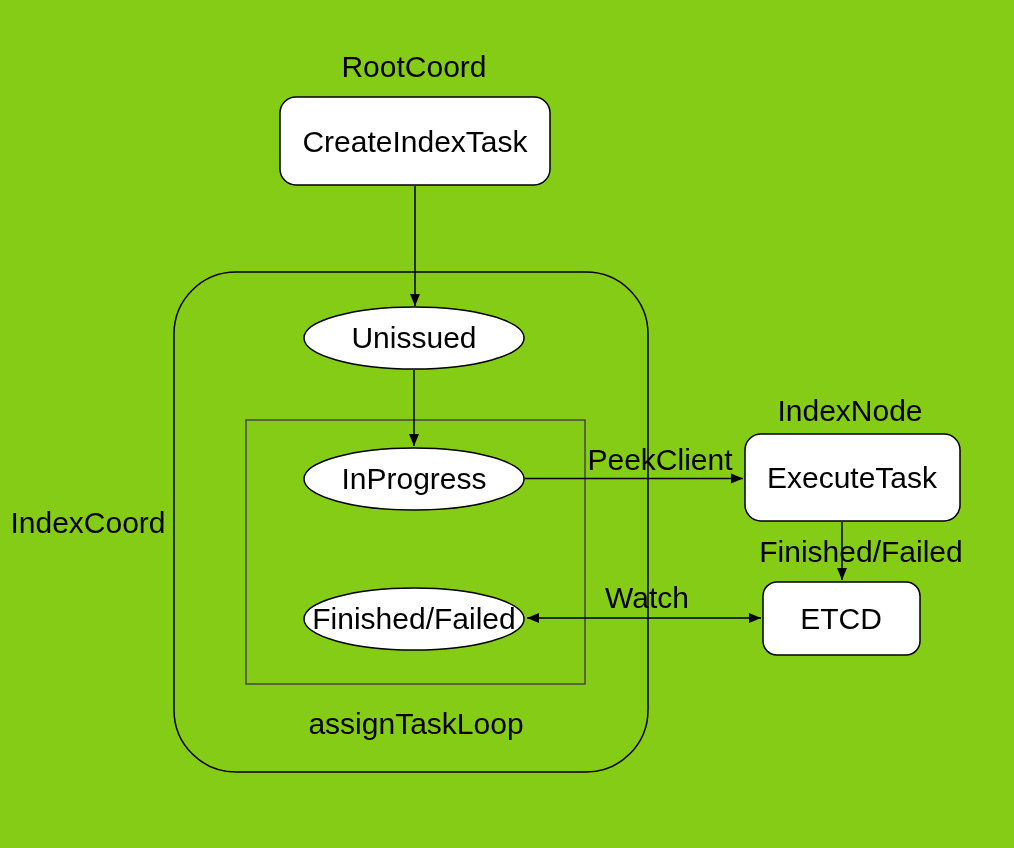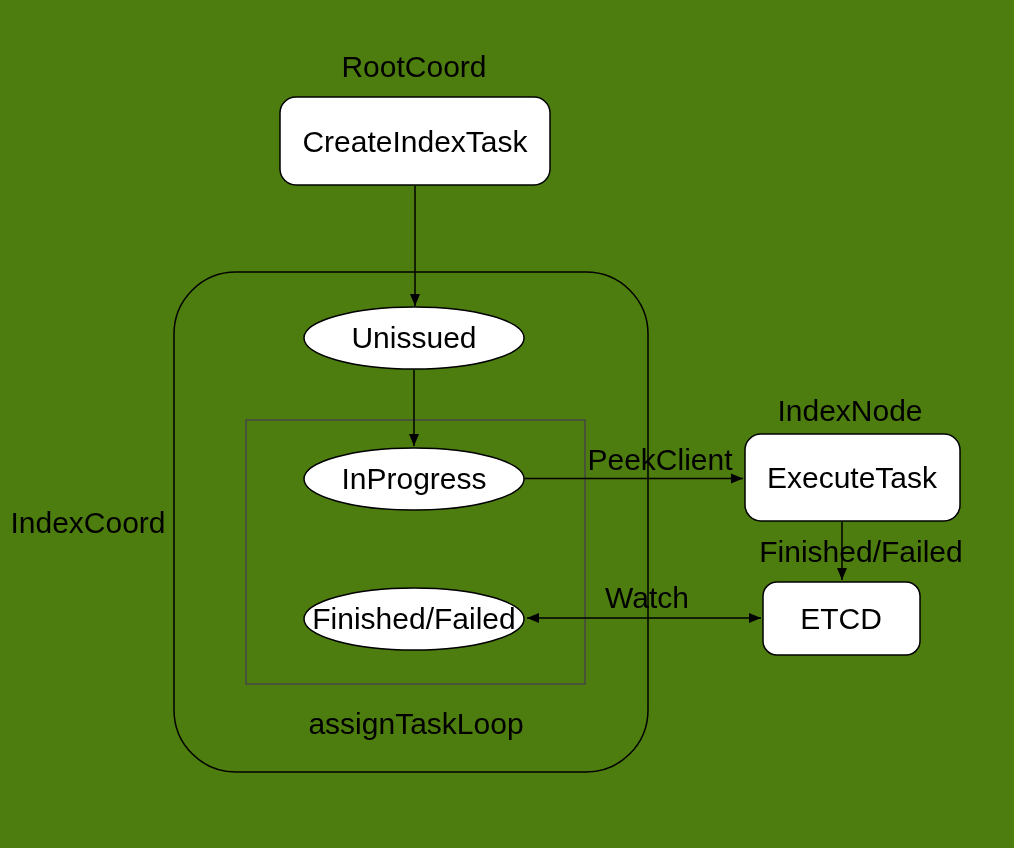--- a/index.html
+++ b/index.html
@@ -4,21 +4,21 @@
 <style>
   html, body {
     margin: 0;
     padding: 0;
     background: #ffffff;
   }
   .canvas {
     position: relative;
     width: 1014px;
     height: 848px;
-    background: #4d7c0f;
+    background: #84cc16;
     overflow: hidden;
   }
   svg {
     display: block;
     font-family: "Liberation Sans", sans-serif;
   }
   svg text {
     fill: #000000;
     font-size: 30px;
     text-anchor: middle;

